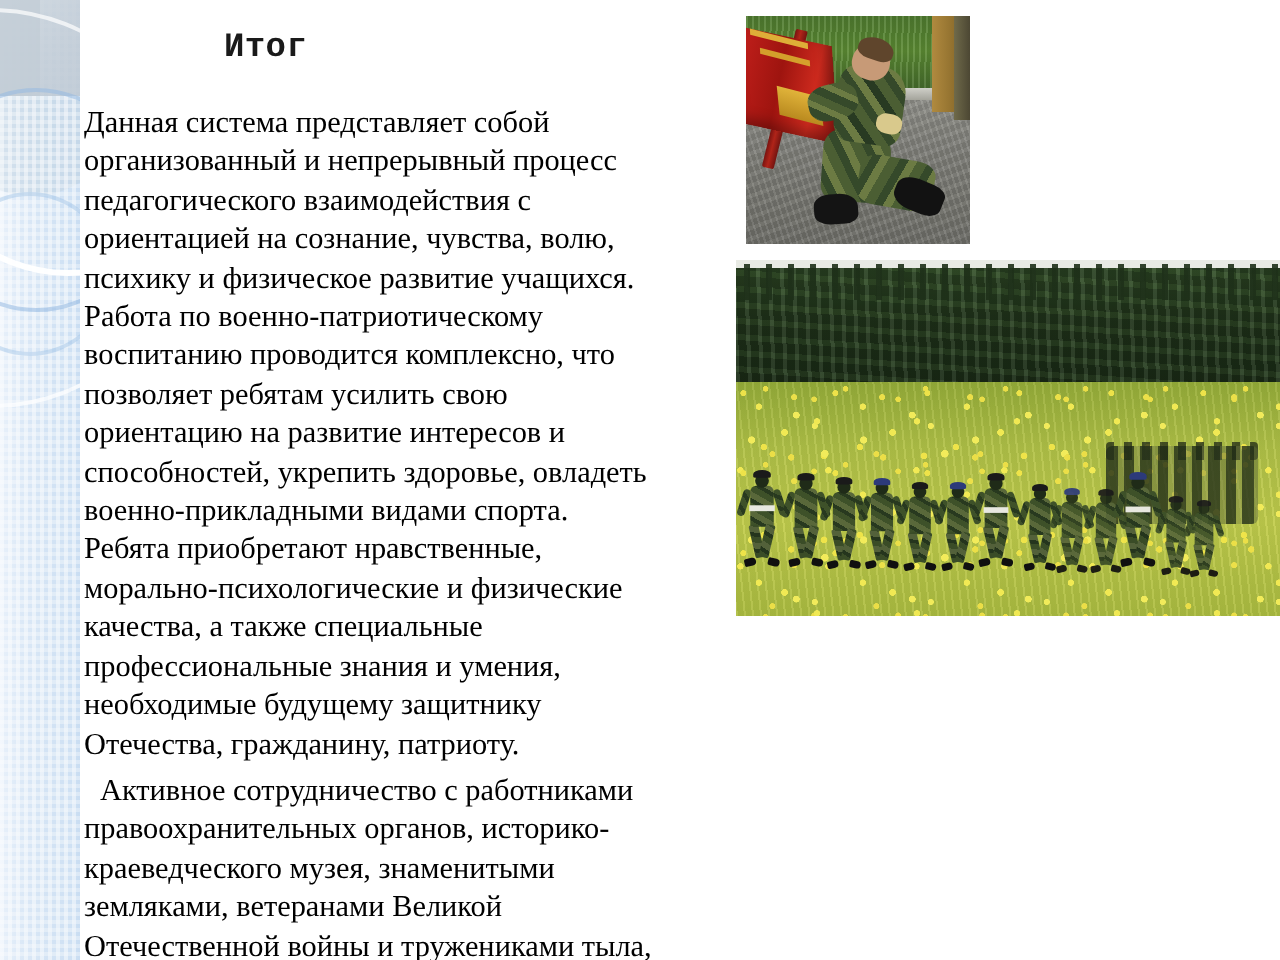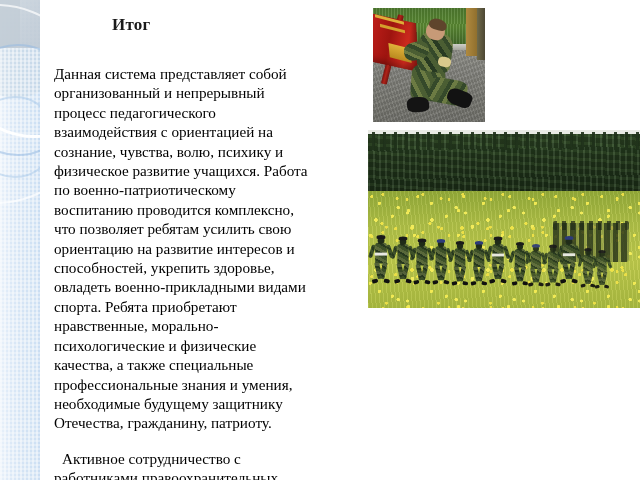--- a/index.html
+++ b/index.html
@@ -105,42 +105,42 @@
     border-radius: 50%;
     background: rgba(190,208,222,0.45);
   }
 
   
   .slide-title {
     position: absolute;
     left: 112px;
     top: 14px;
     width: 230px;
-    font-family: Liberation Serif, serif;
+    font-family: Liberation Mono, monospace;
     font-size: 17px;
     font-weight: bold;
     color: #1a1a1a;
     letter-spacing: 0.2px;
     line-height: 22px;
   }
 
   
   .body-text {
     position: absolute;
     left: 38px;
     top: 48px;
     width: 296px;
     font-family: "Liberation Serif", "DejaVu Serif", serif;
     font-size: 15.2px;
     line-height: 19.4px;
     color: #000000;
     text-align: left;
   }
   .body-text p {
-    margin: 16px;
+    margin: 4px;
   }
   .body-text p.para-2 {
     margin-top: 0;
     text-indent: 8px;
   }
 
   
   .photo {
     position: absolute;
     overflow: hidden;

